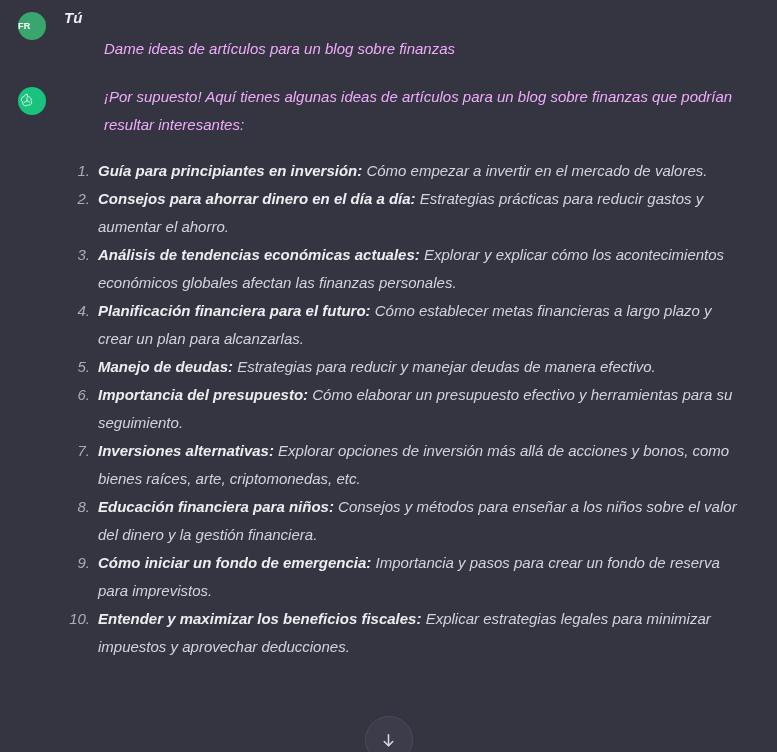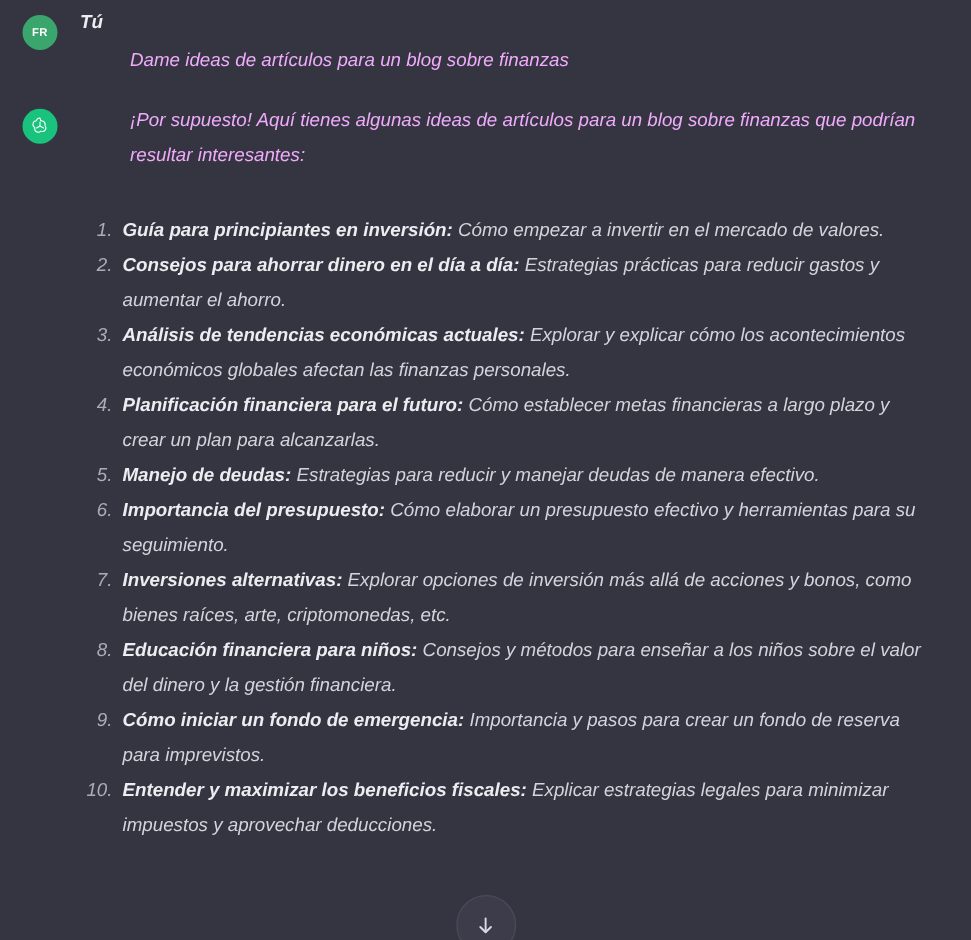--- a/index.html
+++ b/index.html
@@ -41,21 +41,20 @@
     justify-content: center;
     padding-top: 4px;
   }
 
   .avatar {
     width: 28px;
     height: 28px;
     border-radius: 50%;
     display: flex;
     align-items: center;
-    justify-content: center;
     flex-shrink: 0;
   }
 
   .avatar-user {
     background: #3aa56d;
     color: #ffffff;
     font-size: 9px;
     font-weight: bold;
     letter-spacing: .3px;
   }
@@ -85,21 +84,21 @@
     font-size: 15px;
     line-height: 28px;
     color: #f0abfc;
     margin-left: 40px;
   }
 
   
   ol.idea-list {
     list-style: none;
     counter-reset: idea;
-    margin: 32px 0 0 0;
+    margin: 18px 0 0 0;
     padding: 0;
   }
 
   ol.idea-list > li {
     counter-increment: idea;
     position: relative;
     padding-left: 34px;
     font-size: 15px;
     line-height: 28px;
     color: #d1d5db;

